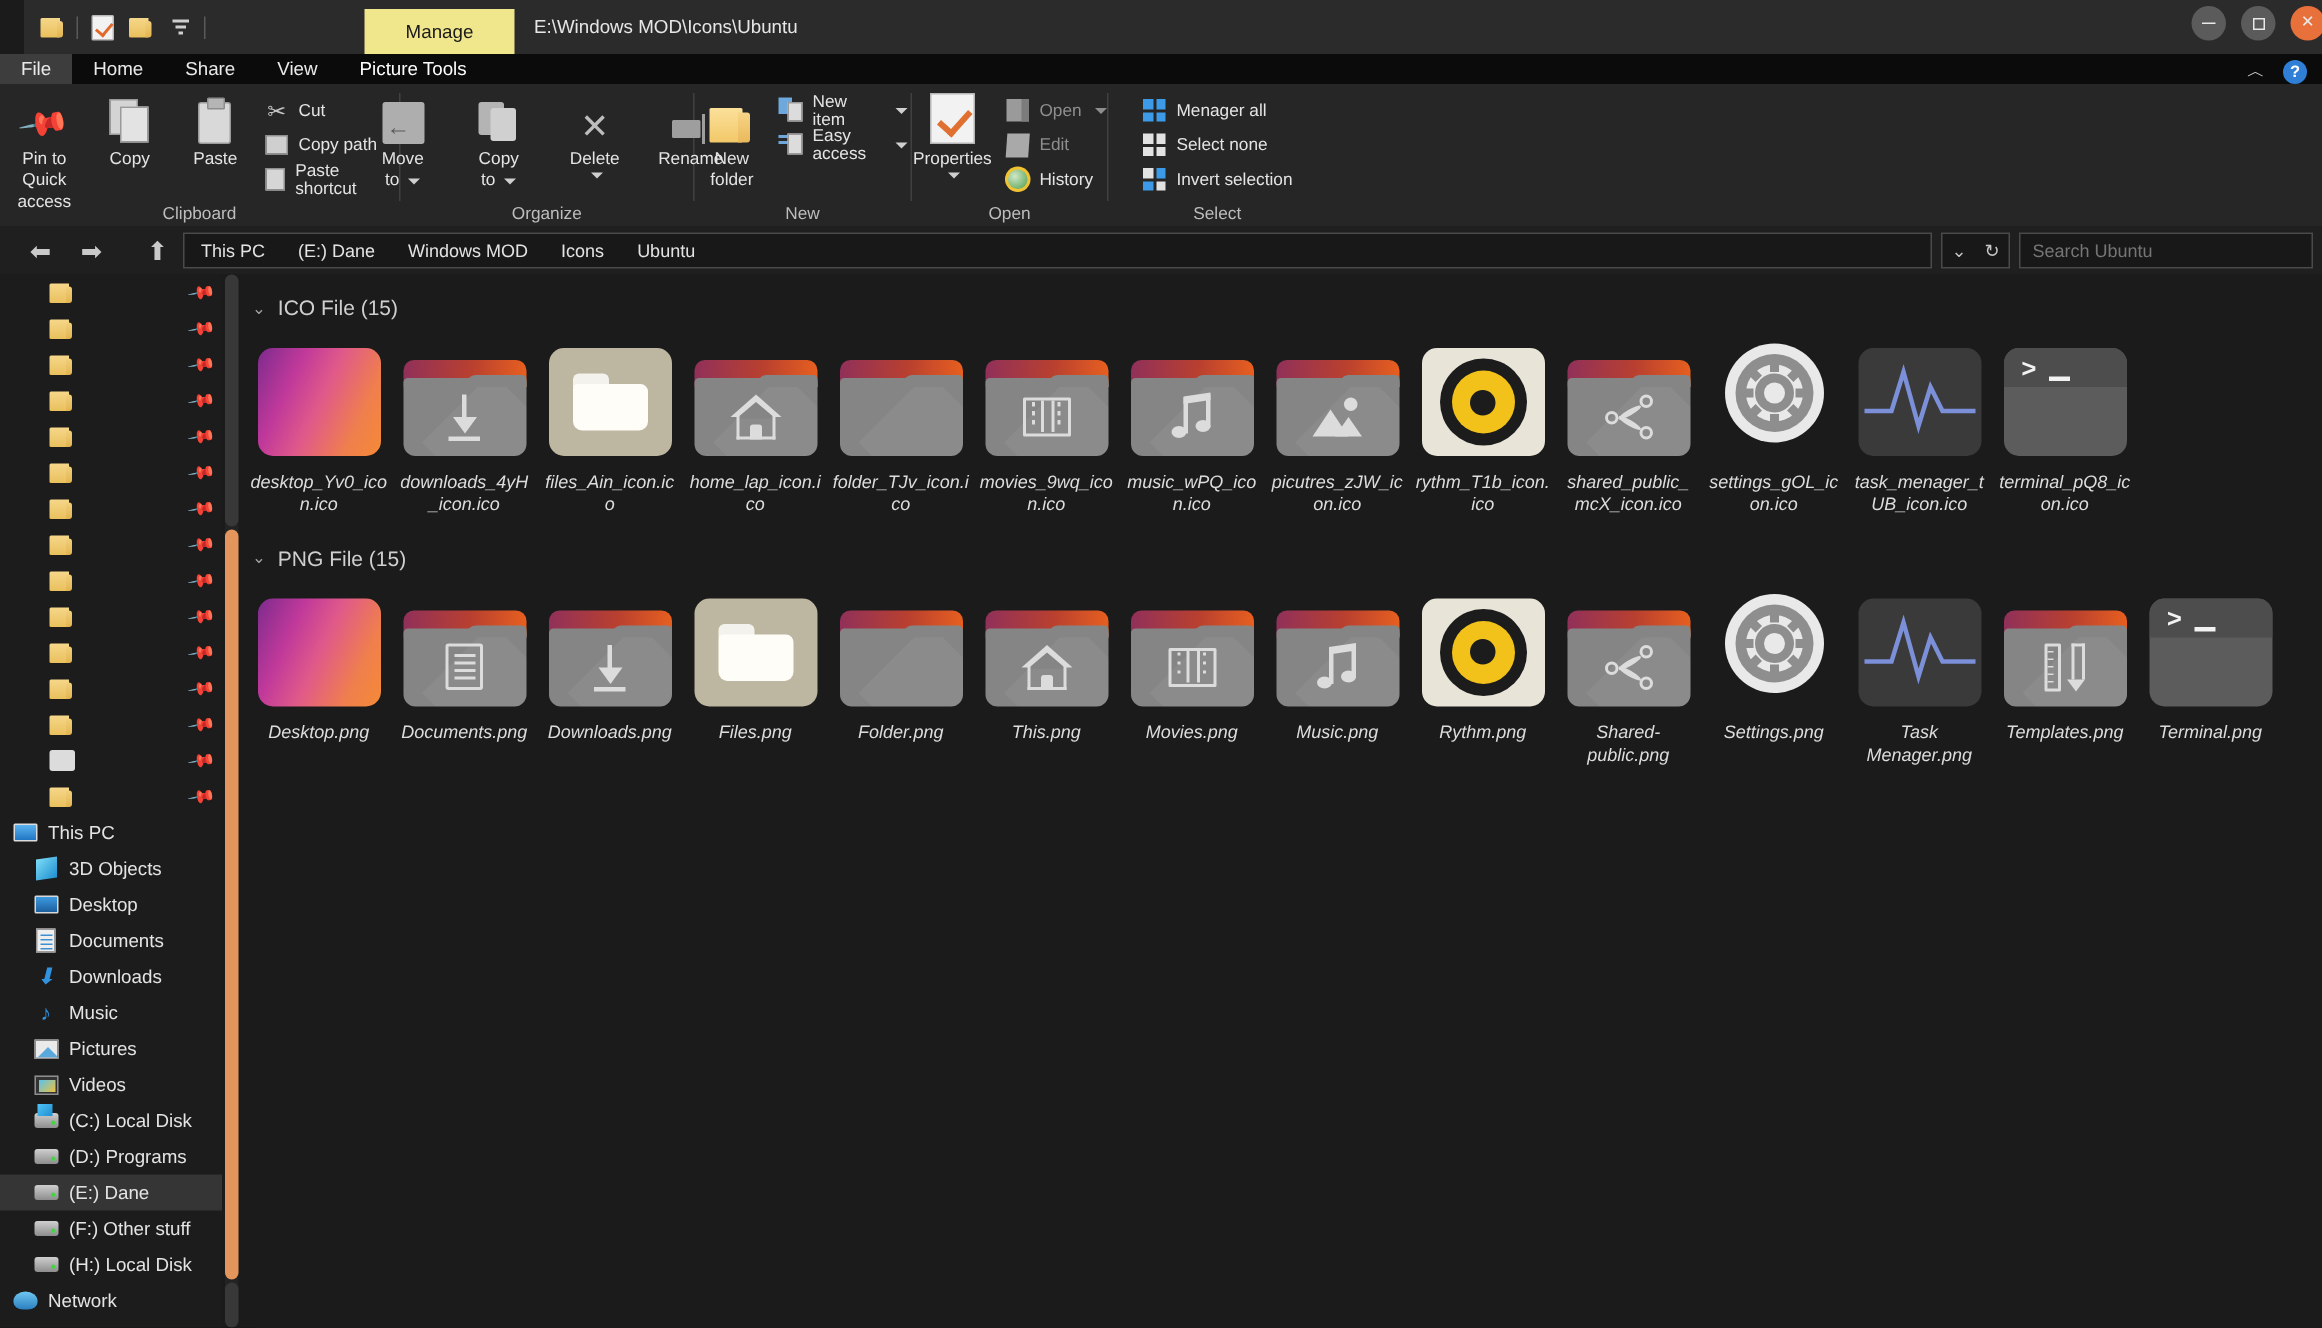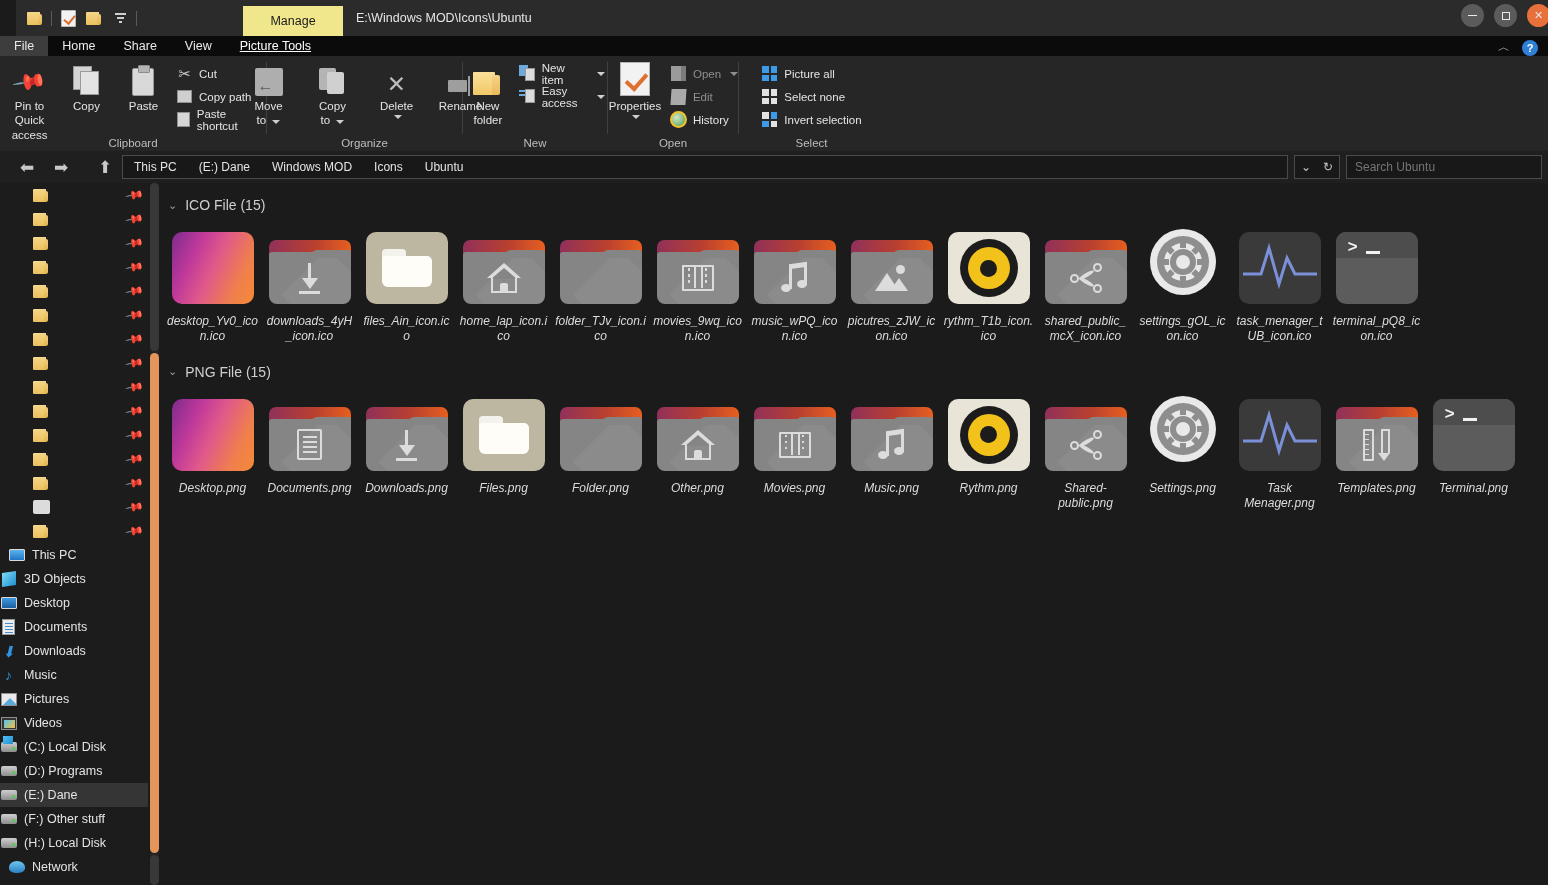--- a/index.html
+++ b/index.html
@@ -63,21 +63,21 @@
   .gl-max { width:8px; height:8px; border:1.6px solid #e9e9e9; }
 
   
   .tabbar {
     position:absolute; top:36px; left:0; width:1548px; height:20px; background:#0b0b0b;
     display:flex; align-items:flex-end;
   }
   .tab { height:20px; padding:0 14px; font-size:12.5px; color:#eaeaea;
          display:flex; align-items:center; }
   .tab.file { background:#3d3d3d; }
-  .tab.active-ctx { color:#ffffff;text-decoration:underline; }
+  .tab.active-ctx { color:#ffffff; }
   .tabbar-right { margin-left:auto; display:flex; align-items:center; gap:12px; padding-right:10px; }
   .chev-up { color:#c9c9c9; font-size:12px; }
   .help-ic { width:16px;height:16px;border-radius:50%;background:#2f7fd6;color:#fff;
              font-size:11px; display:flex;align-items:center;justify-content:center; font-weight:bold;}
 
   
   .ribbon {
     position:absolute; top:56px; left:0; width:1548px; height:95px;
     background:#262626; display:flex;
   }
@@ -165,21 +165,21 @@
                display:flex; align-items:center; margin-right:6px; }
   .searchbox input { flex:1; background:transparent; border:none; outline:none; color:#c2c2c2;
                      font-size:12px; font-family:"Liberation Sans",sans-serif; padding-left:8px; }
 
   
   .sidebar { position:absolute; top:183px; left:0; width:148px; height:702px; background:#1c1c1c;
              overflow:hidden; }
   .qa-row { height:24px; display:flex; align-items:center; position:relative; }
   .qa-row .f { margin-left:33px; }
   .qa-row .pin { position:absolute; right:6px; font-size:12px; color:#8b8b8b; transform:rotate(35deg); }
-  .nav-row { height:24px; display:flex; align-items:center; gap:7px; 
+  .nav-row { height:24px; display:flex; align-items:center; gap:7px; padding-left:22px;
              font-size:12.5px; color:#e4e4e4; }
   .nav-row.root { padding-left:8px; }
   .nav-row.sel { background:#353535; }
   .nic { width:17px; height:17px; display:flex; align-items:center; justify-content:center; flex:0 0 17px; }
   .nic-pc{width:16px;height:12px;background:linear-gradient(#5bb3ef,#2176c4);border:1px solid #dcdcdc;border-radius:1px;}
   .nic-3d{width:14px;height:14px;background:linear-gradient(135deg,#7ddcf7,#1f8fd0);transform:skewY(-8deg);}
   .nic-desk{width:16px;height:12px;background:linear-gradient(#3f9ae0,#1b5f9e);border:1px solid #d8d8d8;border-radius:1px;}
   .nic-doc{width:13px;height:16px;background:#eee;border:1px solid #9a9a9a;position:relative;}
   .nic-doc:after{content:'';position:absolute;left:2px;top:3px;width:8px;height:1px;background:#3f8fd0;
       box-shadow:0 3px 0 #3f8fd0,0 6px 0 #3f8fd0,0 9px 0 #3f8fd0;}
@@ -519,21 +519,21 @@
         <div class="smallcol">
           <div class="smallbtn">
             <span class="ic">
                 <span class="sel-grid">
                   <i></i>
                   <i></i>
                   <i></i>
                   <i></i>
                 </span>
               </span>
-            <span>Picture all</span>
+            <span>Menager all</span>
           </div>
           <div class="smallbtn">
             <span class="ic">
                 <span class="sel-grid none">
                   <i></i>
                   <i></i>
                   <i></i>
                   <i></i>
                 </span>
               </span>
@@ -1022,21 +1022,21 @@
             <span class="glyph">
                 <span class="g-home">
                   <i class="roof"></i>
                   <i class="roofin"></i>
                   <i class="wall"></i>
                   <i class="door"></i>
                 </span>
               </span>
             </div>
           </div>
-        <div class="label">Other.png</div>
+        <div class="label">This.png</div>
       </div>
 
       <div class="tile">
         <div class="thumb">
           <div class="uf">
               <i class="strip"></i>
               <i class="body"></i>
               <i class="notch"></i>
             <span class="glyph">
                 <span class="g-film"></span>

